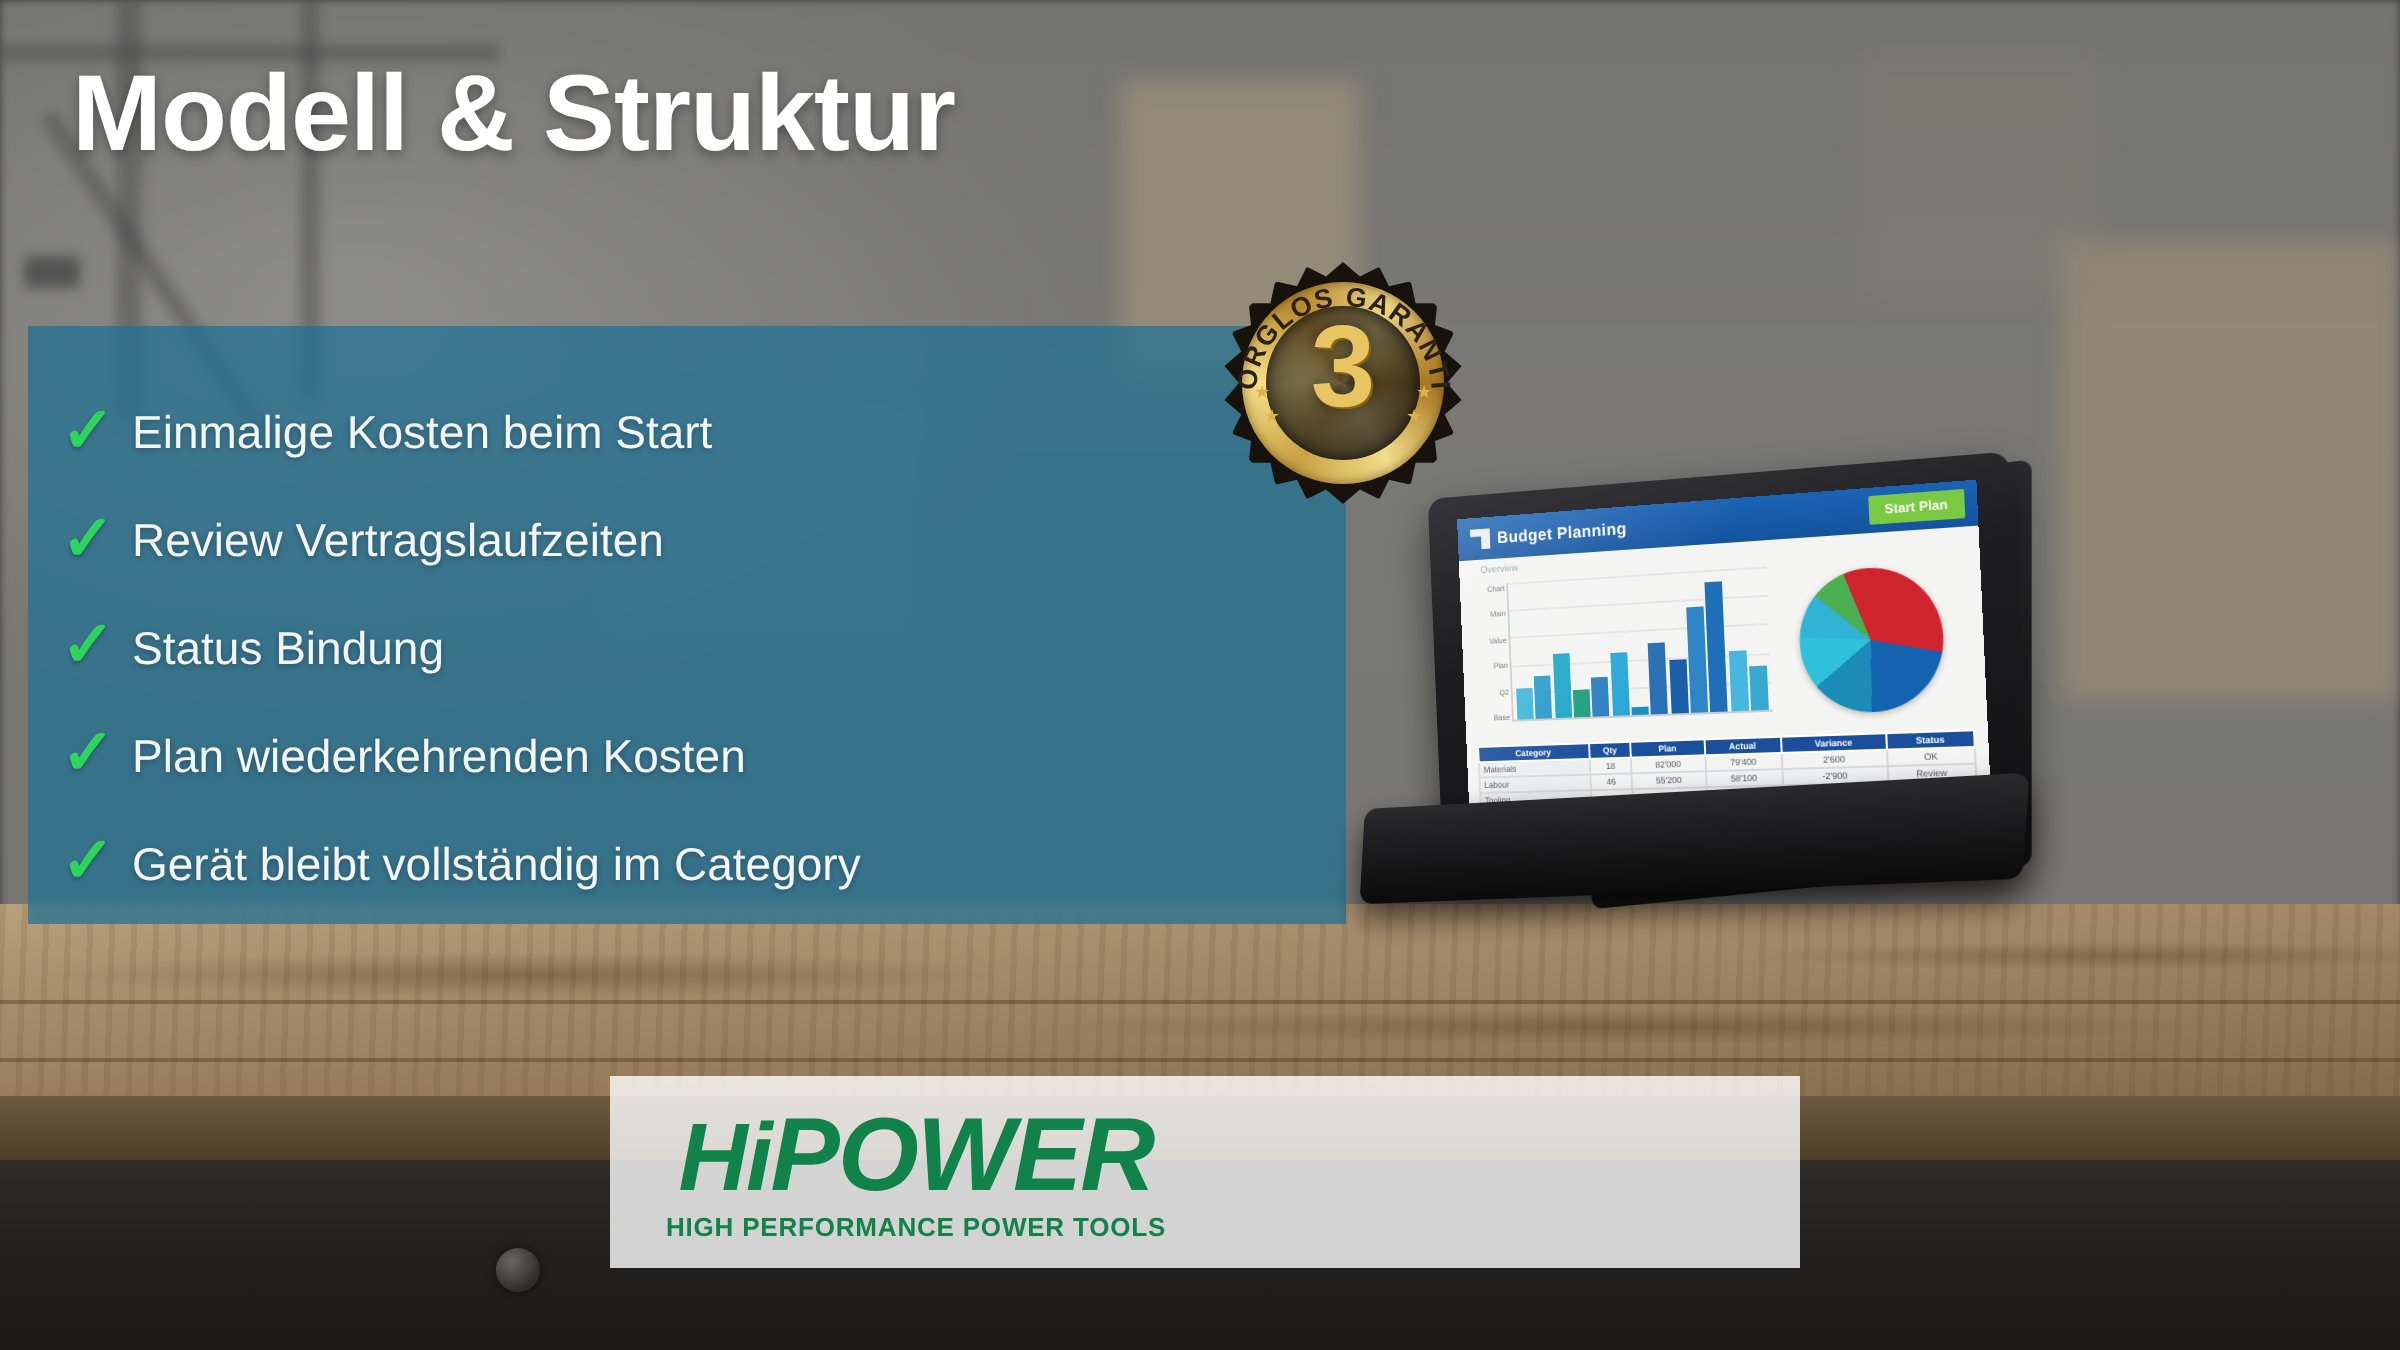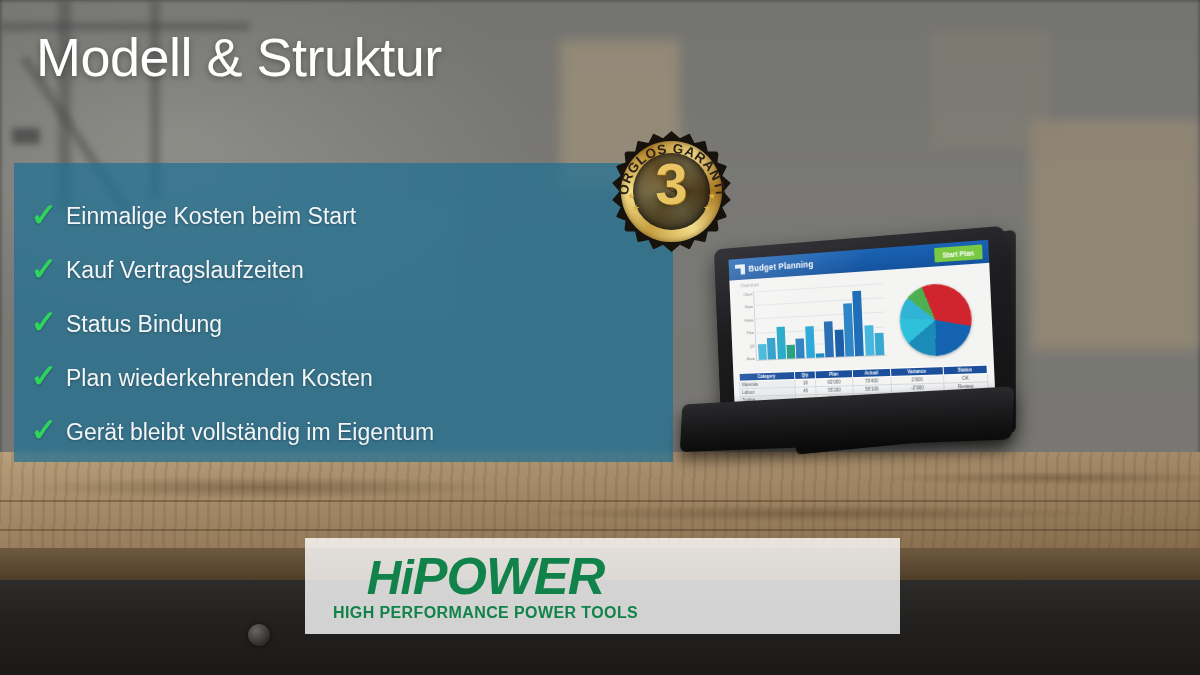--- a/index.html
+++ b/index.html
@@ -65,21 +65,21 @@
     background:radial-gradient(circle at 35% 30%, #6b6560, #2f2d2b 70%);
     box-shadow:0 0 5px rgba(0,0,0,.6);
   }
   .plank-line {
     position:absolute; left:0; width:1200px; height:2px; background:rgba(60,40,22,.35);
   }
 
   
   #title {
     position:absolute; left:36px; top:26px;
-    font-size:54px; font-weight:normal; color:#ffffff;
+    font-size:54px; font-weight:bold; color:#ffffff;
     letter-spacing:-0.5px;
     text-shadow:0 2px 6px rgba(0,0,0,.35);
     white-space:nowrap;
   }
 
   
   #panel {
     position:absolute; left:14px; top:163px; width:659px; height:299px;
     background:rgba(30,112,148,.72);
     backdrop-filter:blur(2px);
@@ -239,21 +239,21 @@
     margin-top:3px;
   }
   .logo-sep { width:22px; }
   .logo-hikoki { display:flex; flex-direction:column; align-items:center; padding-left:6px; }
   .hikoki-main {
     font-size:52px; font-weight:bold; color:#11834a; line-height:1;
     font-style:italic; letter-spacing:-1px;
   }
   .hikoki-main .hi { font-size:48px; }
   .hikoki-sub {
-    font-size:16px; font-weight:bold; color:#11834a; letter-spacing:.4px;
+    font-size:13px; font-weight:bold; color:#11834a; letter-spacing:.4px;
     margin-top:2px;
   }
 </style>
 </head>
 <body>
 
 <div id="slide">
 
   <div class="bg-wall"></div>
   <div class="pole v1"></div>
@@ -277,33 +277,33 @@
   <div id="title">Modell &amp; Struktur</div>
 
   <div id="panel"></div>
   <div id="bullets">
     <div class="bullet">
       <span class="check">✓</span>
       <span class="bullet-text">Einmalige Kosten beim Start</span>
     </div>
     <div class="bullet">
       <span class="check">✓</span>
-      <span class="bullet-text">Kauf Vertragslaufzeiten</span>
+      <span class="bullet-text">Review Vertragslaufzeiten</span>
     </div>
     <div class="bullet">
       <span class="check">✓</span>
       <span class="bullet-text">Status Bindung</span>
     </div>
     <div class="bullet">
       <span class="check">✓</span>
       <span class="bullet-text">Plan wiederkehrenden Kosten</span>
     </div>
     <div class="bullet">
       <span class="check">✓</span>
-      <span class="bullet-text">Gerät bleibt vollständig im Eigentum</span>
+      <span class="bullet-text">Gerät bleibt vollständig im Category</span>
     </div>
   </div>
 
   <div id="seal">
     <div class="starburst"></div>
     <div class="ring"></div>
     <div class="inner"></div>
     <svg class="arc-top" viewBox="0 0 121 121">
       <defs>
           <path id="arcT" d="M 17,66 A 44,44 0 0 1 105,66"></path>

